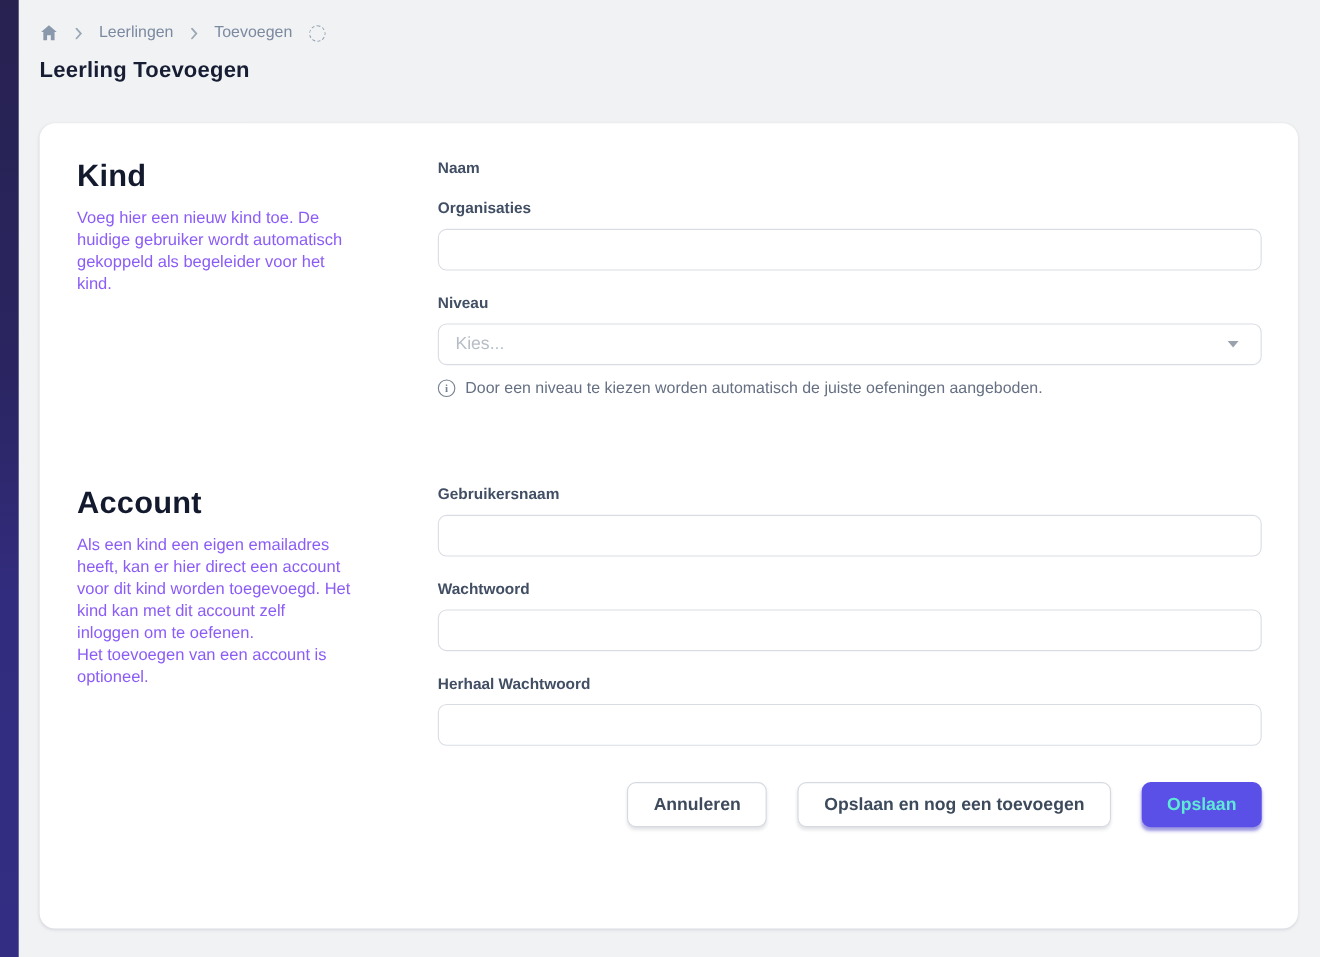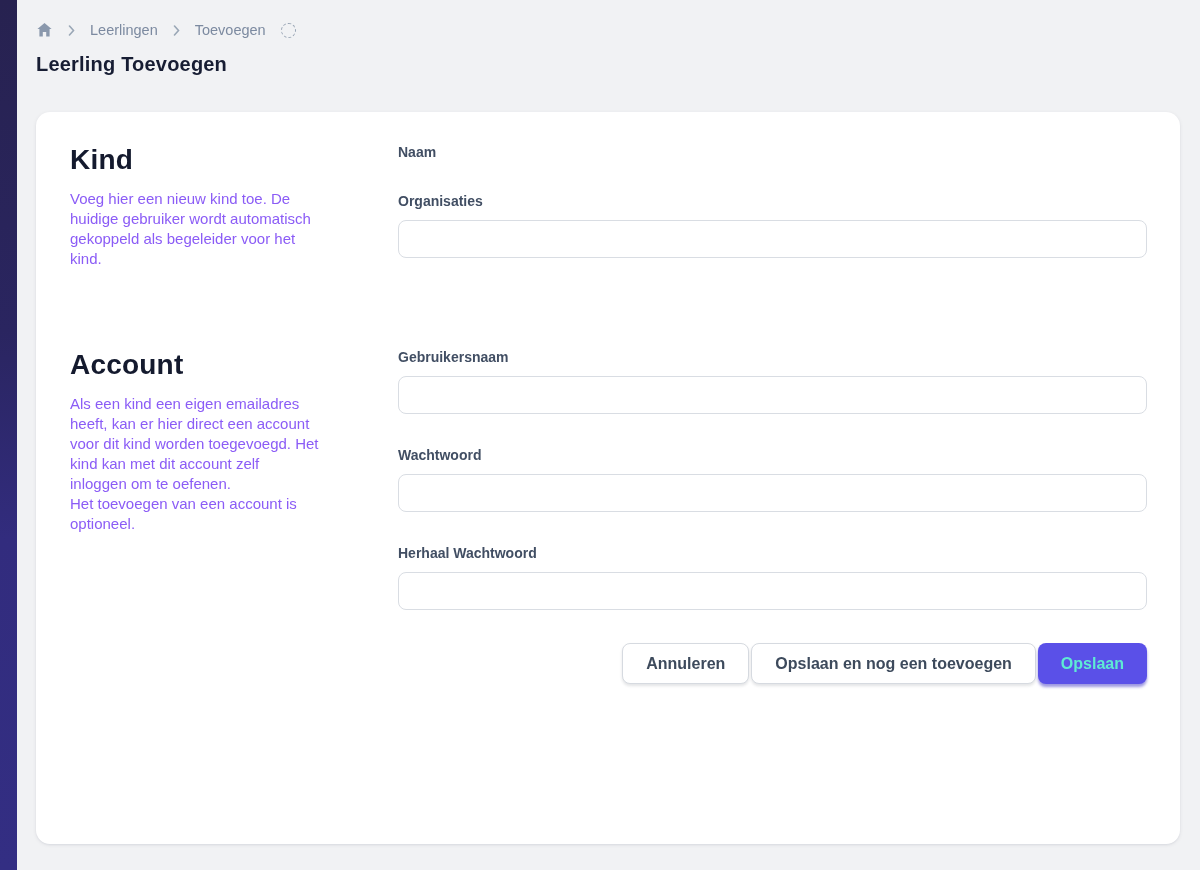--- a/index.html
+++ b/index.html
@@ -68,21 +68,21 @@
     letter-spacing: 0.2px;
   }
   .sec-desc {
     margin-top: 13px;
     font-size: 15px;
     line-height: 20px;
     color: #8b5cf6;
     max-width: 250px;
   }
   
-  .field { margin-bottom: 33px; }
+  .field { margin-bottom: 21px; }
   .field:last-child { margin-bottom: 0; }
   .field-label {
     display: block;
     font-size: 14px;
     font-weight: 700;
     color: #414e63;
     margin-bottom: 11px;
   }
   .text-input {
     width: 100%;
@@ -152,21 +152,21 @@
     justify-content: center;
     font-size: 10px;
     font-weight: 600;
     color: #77818f;
     font-family: "Liberation Serif", serif;
   }
   
   .actions {
     display: flex;
     justify-content: flex-end;
-    gap: 2px;
+    gap: 28px;
     margin-top: 33px;
   }
   .btn {
     height: 41px;
     border-radius: 8px;
     font-size: 16px;
     font-weight: 600;
     font-family: "Liberation Sans", "DejaVu Sans", sans-serif;
     cursor: pointer;
     padding: 0 23px;
@@ -225,20 +225,31 @@
 
         <div class="field">
           <label class="field-label">Naam</label>
         </div>
 
         <div class="field">
           <label class="field-label">Organisaties</label>
           <input class="text-input" type="text" value="" style="">
         </div>
 
+        <div class="field">
+          <label class="field-label">Niveau</label>
+          <div class="select-box">
+            <span class="select-placeholder">Kies...</span>
+            <span class="select-caret"></span>
+          </div>
+          <div class="help-row">
+            <span class="info-ic">i</span>
+            <span>Door een niveau te kiezen worden automatisch de juiste oefeningen aangeboden.</span>
+          </div>
+        </div>
 
       </div>
     </div>
 
     <div class="section-row">
       <div>
         <h2 class="sec-head">Account</h2>
         <p class="sec-desc">
           <span>Als een kind een eigen emailadres heeft, kan er hier direct een account voor dit kind worden toegevoegd. Het kind kan met dit account zelf inloggen om te oefenen.</span><br>
           <span>Het toevoegen van een account is optioneel.</span>

